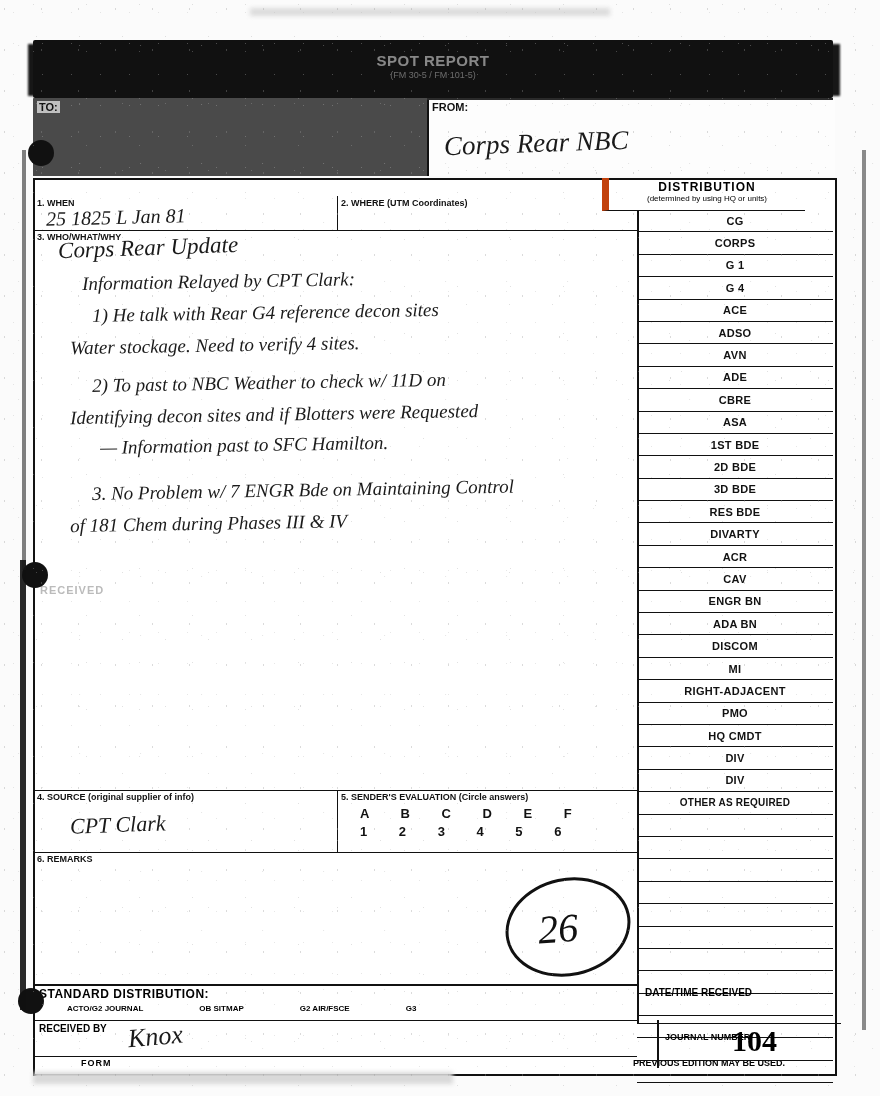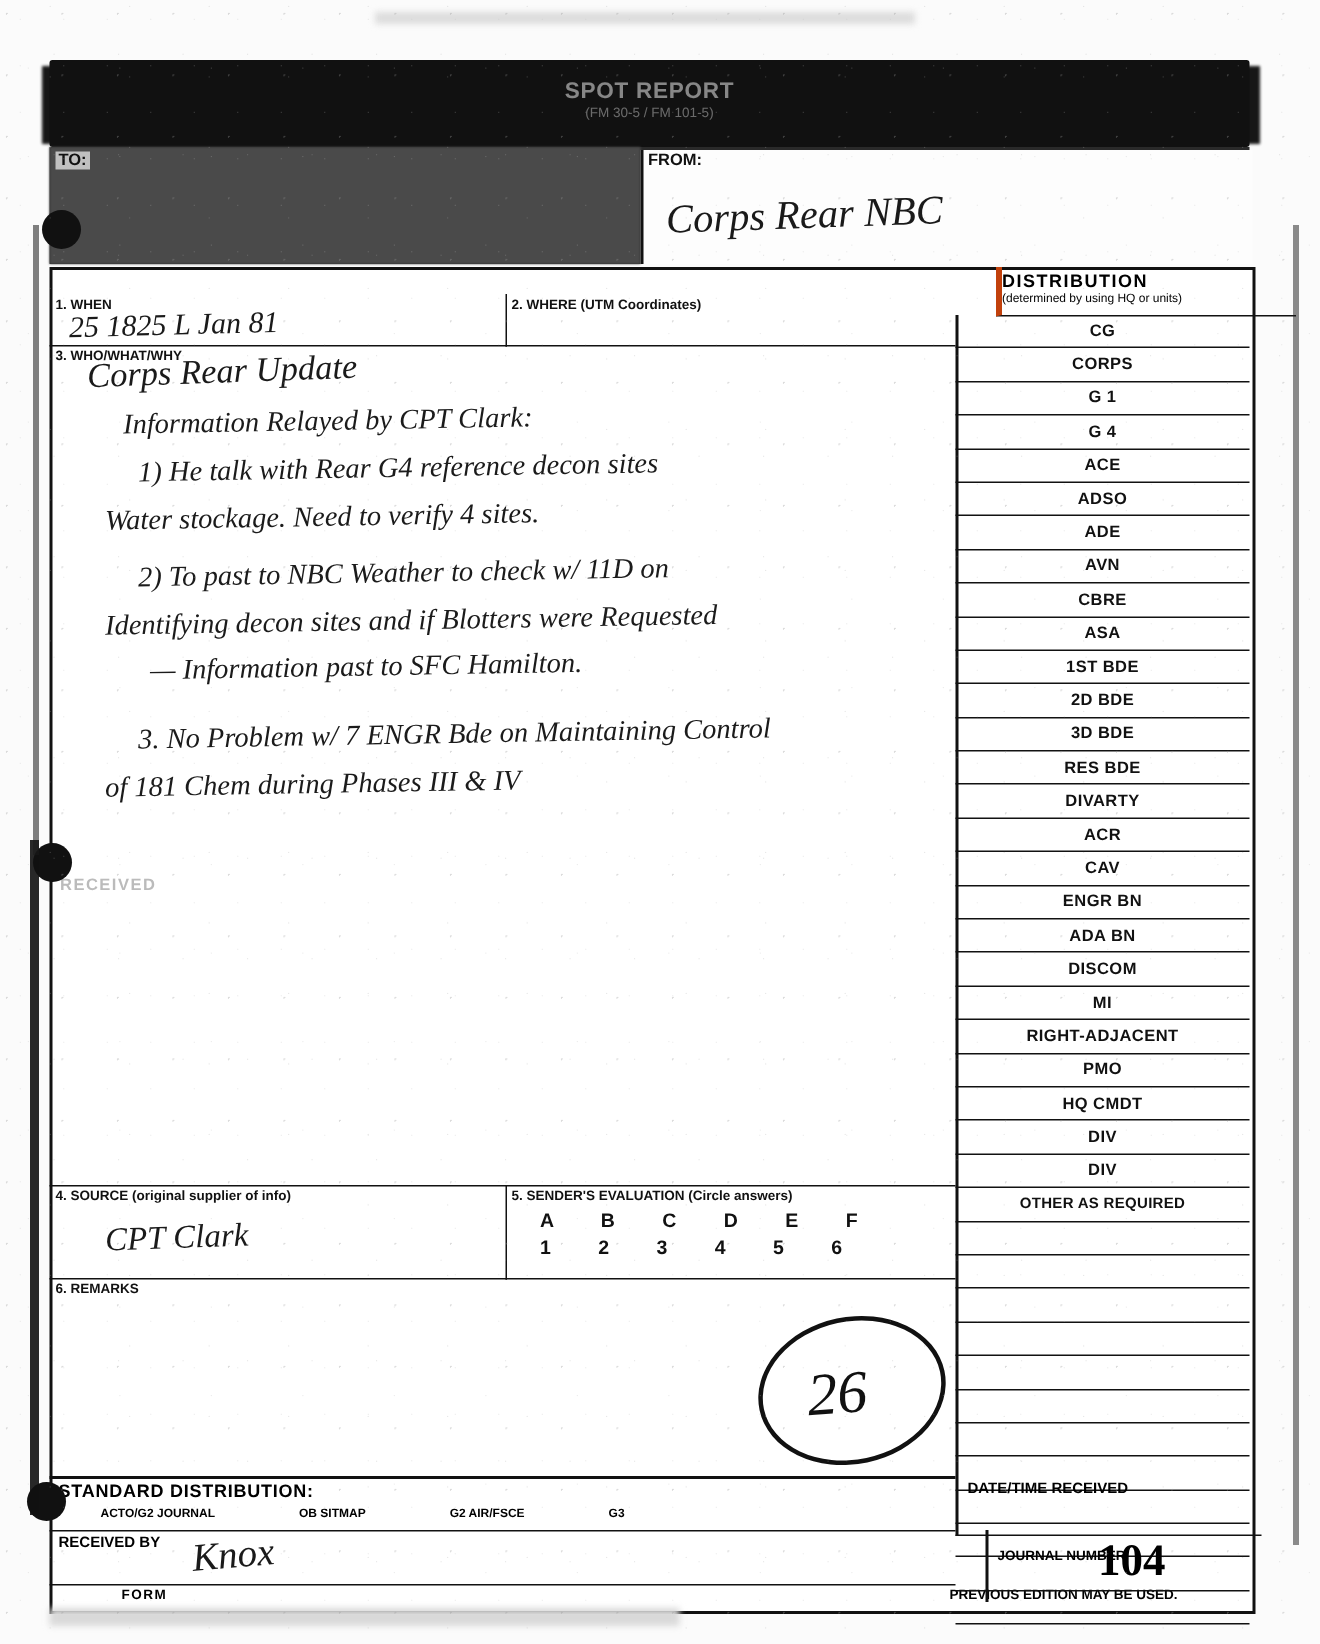--- a/index.html
+++ b/index.html
@@ -108,24 +108,24 @@
     background: #fff;
   }
   .event-head {
     position: absolute; left: 33px; top: 178px; width: 604px; height: 18px;
     border-bottom: 1px solid #111;
     text-align: center;
     font-size: 12px; font-weight: bold; letter-spacing: 2px;
     color: #111;
   }
   .dist-head {
-    position: absolute; left: 664px; top: 178px; width: 196px; height: 32px;
-    border-left: 4px solid #c2410c;
-    border-bottom: 1px solid #111;
-    text-align: left;
+    position: absolute; left: 602px; top: 178px; width: 196px; height: 32px;
+    border-left: 7px solid #c2410c;
+    border-bottom: 1px solid #111;
+    text-align: center;
   }
   .dist-head .t1 { font-size: 12px; font-weight: bold; letter-spacing: 1px; margin-top: 2px; }
   .dist-head .t2 { font-size: 8px; margin-top: 0px; }
 
   .cell-label {
     font-size: 9px; font-weight: bold; color: #111;
   }
 
   .r-when {
     position: absolute; left: 33px; top: 196px; width: 304px; height: 34px;
@@ -392,22 +392,22 @@
   </div>
 
   <div class="dist-col"></div>
   <div id="dist-rows" style="position:absolute; left:637px; top:210px; width:196px;">
       <div class="dist-row">CG</div>
       <div class="dist-row">CORPS</div>
       <div class="dist-row">G 1</div>
       <div class="dist-row">G 4</div>
       <div class="dist-row">ACE</div>
       <div class="dist-row">ADSO</div>
+      <div class="dist-row">AVN</div>
       <div class="dist-row">ADE</div>
-      <div class="dist-row">AVN</div>
       <div class="dist-row">CBRE</div>
       <div class="dist-row">ASA</div>
       <div class="dist-row">1ST BDE</div>
       <div class="dist-row">2D BDE</div>
       <div class="dist-row">3D BDE</div>
       <div class="dist-row">RES BDE</div>
       <div class="dist-row">DIVARTY</div>
       <div class="dist-row">ACR</div>
       <div class="dist-row">CAV</div>
       <div class="dist-row">ENGR BN</div>

